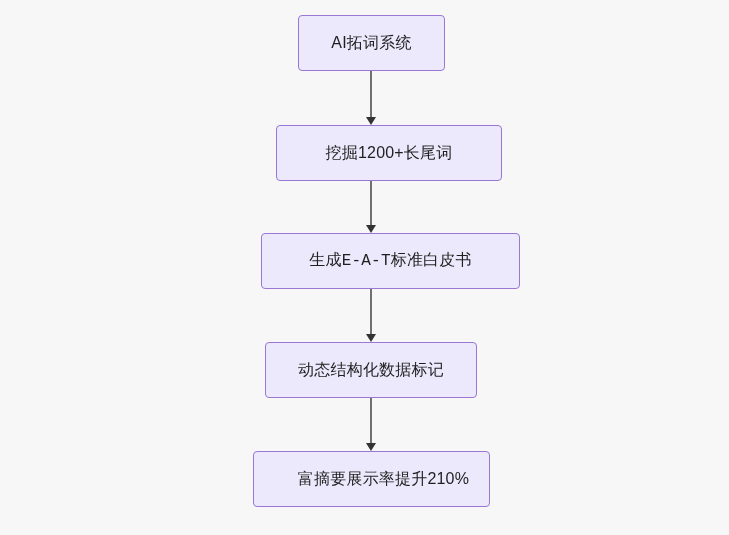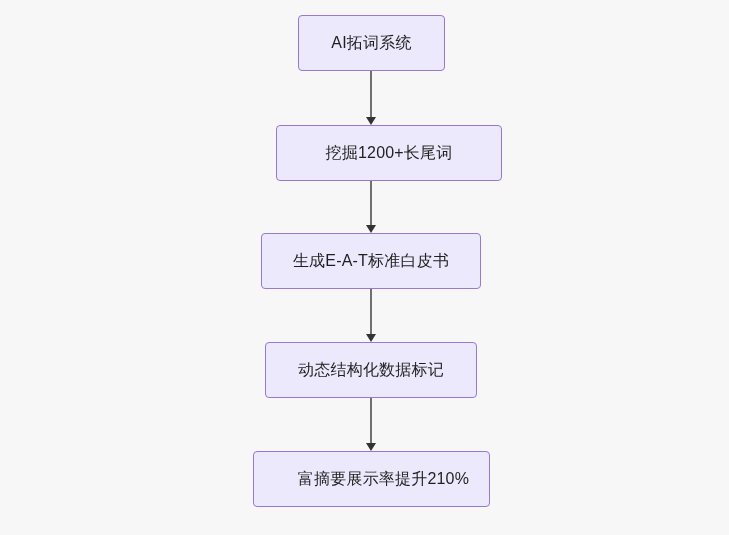--- a/index.html
+++ b/index.html
@@ -71,21 +71,21 @@
 
   <div class="node" style="left: 276px; top: 125px; width: 226px; height: 56px; background: rgb(236, 233, 252); border-color: rgb(155, 119, 212); color: rgb(31, 31, 31);">
     <span>挖掘1200+长尾词</span>
   </div>
 
   <div class="edge" style="left: 371px; top: 181px;">
     <div class="edge-line" style="height: 44px; background: rgb(112, 112, 112);"></div>
     <div class="edge-head" style="top: 44px; border-top-color: rgb(51, 51, 51);"></div>
   </div>
 
-  <div class="node" style="left: 261px; top: 233px; width: 220px; height: 56px; background: rgb(236, 233, 252); border-color: rgb(155, 119, 212); color: rgb(31, 31, 31);">
+  <div class="node" style="left: 261px; top: 233px; width: 259px; height: 56px; background: rgb(236, 233, 252); border-color: rgb(155, 119, 212); color: rgb(31, 31, 31); font-family: Liberation Mono, monospace;">
     <span>生成E-A-T标准白皮书</span>
   </div>
 
   <div class="edge" style="left: 371px; top: 289px;">
     <div class="edge-line" style="height: 45px; background: rgb(112, 112, 112);"></div>
     <div class="edge-head" style="top: 45px; border-top-color: rgb(51, 51, 51);"></div>
   </div>
 
   <div class="node" style="left: 265px; top: 342px; width: 212px; height: 56px; background: rgb(236, 233, 252); border-color: rgb(155, 119, 212); color: rgb(31, 31, 31); text-align: center;">
     <span>动态结构化数据标记</span>

